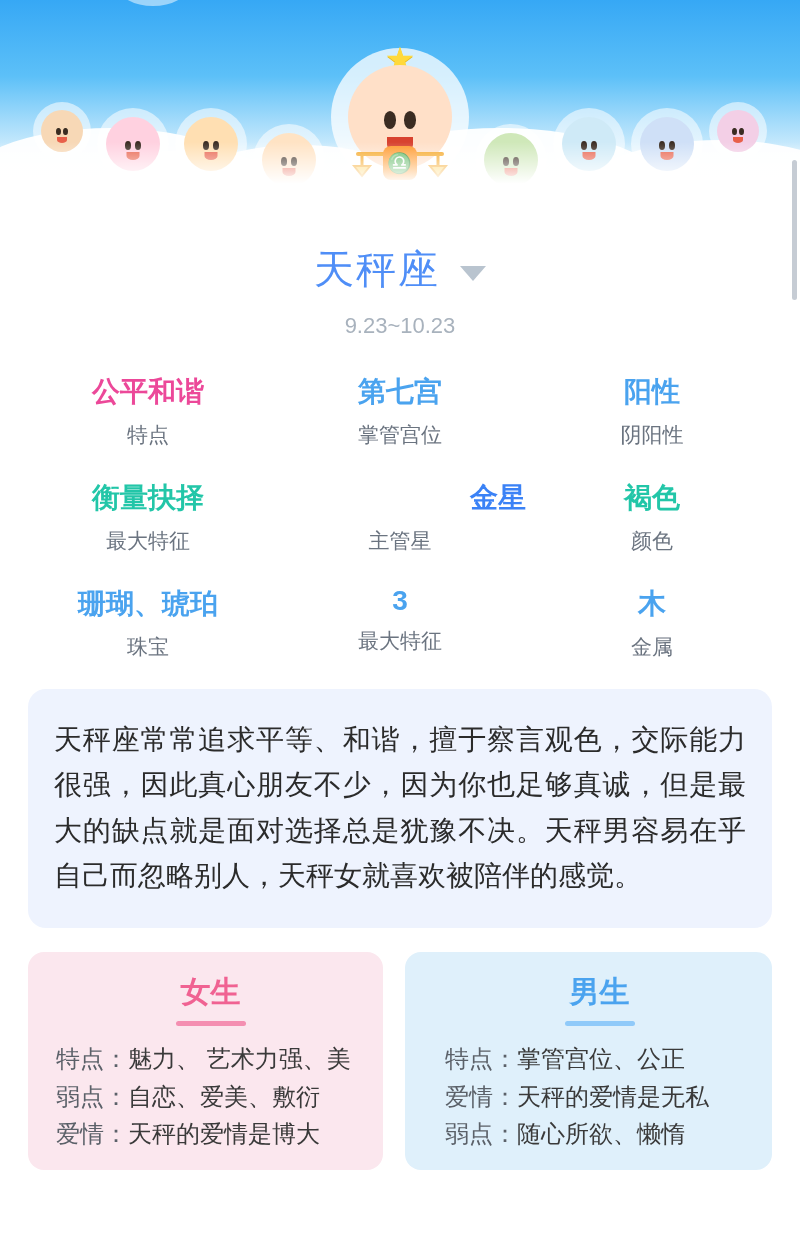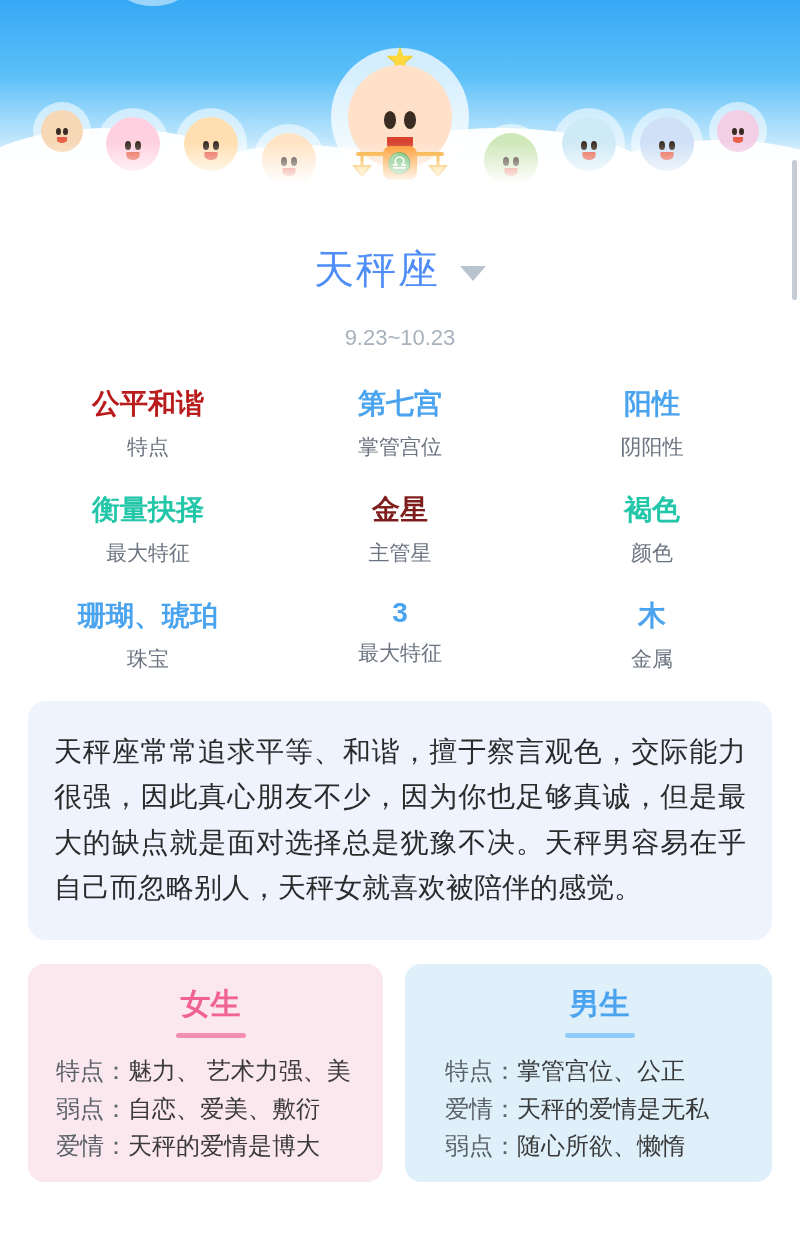--- a/index.html
+++ b/index.html
@@ -152,21 +152,21 @@
   }
   .caret {
     width: 0; height: 0;
     border-left: 13px solid transparent;
     border-right: 13px solid transparent;
     border-top: 15px solid #b9c4cf;
     margin-top: 8px;
   }
   .date-range {
     text-align: center;
-    margin-top: 28px;
+    margin-top: 16px;
     font-size: 22px;
     color: #a8b2bd;
   }
 
   
   .attr-grid {
     margin-top: 34px;
     display: grid;
     grid-template-columns: repeat(3, 1fr);
     row-gap: 30px;
@@ -366,38 +366,38 @@
   </div>
 
   <div class="title-row">
     <div class="sign-name">天秤座</div>
     <div class="caret"></div>
   </div>
   <div class="date-range">9.23~10.23</div>
 
   <div class="attr-grid">
     <div class="attr">
-      <div class="attr-value" style="color:#b91c1c;">公平和谐</div>
+      <div class="attr-value" style="color:#ec4899;">公平和谐</div>
       <div class="attr-label">特点</div>
     </div>
     <div class="attr">
       <div class="attr-value" style="color:#4aa3ef;">第七宫</div>
       <div class="attr-label">掌管宫位</div>
     </div>
     <div class="attr">
       <div class="attr-value" style="color:#4aa3ef;">阳性</div>
       <div class="attr-label">阴阳性</div>
     </div>
 
     <div class="attr">
       <div class="attr-value" style="color:#22c6a8;">衡量抉择</div>
       <div class="attr-label">最大特征</div>
     </div>
     <div class="attr">
-      <div class="attr-value" style="color:#7f1d1d;">金星</div>
+      <div class="attr-value" style="color:#3b82f6;text-align:right;">金星</div>
       <div class="attr-label">主管星</div>
     </div>
     <div class="attr">
       <div class="attr-value" style="color:#22c6a8;">褐色</div>
       <div class="attr-label">颜色</div>
     </div>
 
     <div class="attr">
       <div class="attr-value" style="color:#4aa3ef;">珊瑚、琥珀</div>
       <div class="attr-label">珠宝</div>

